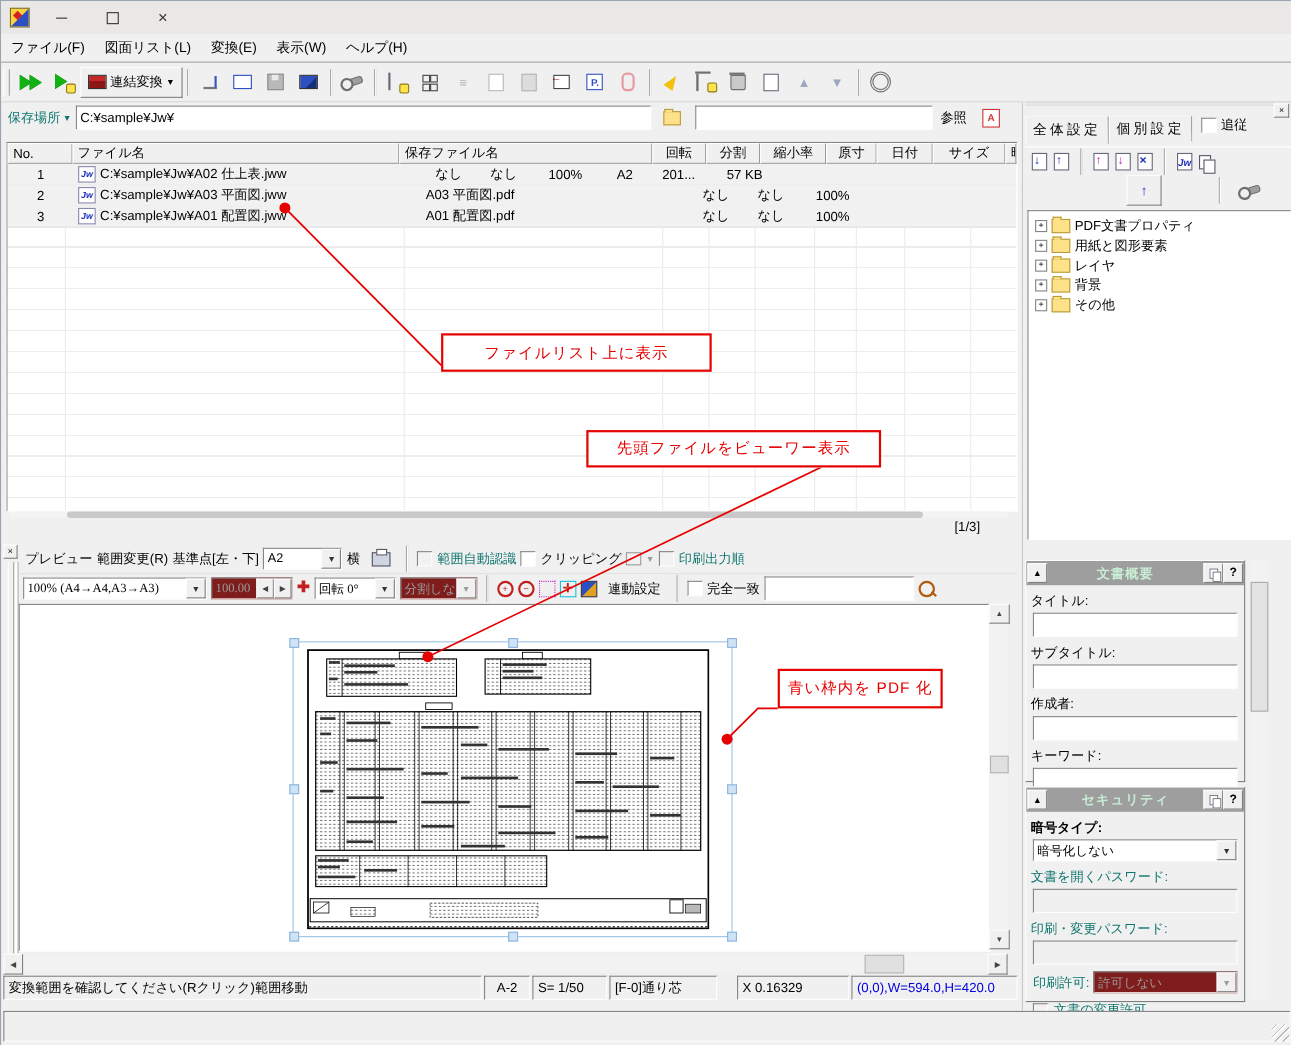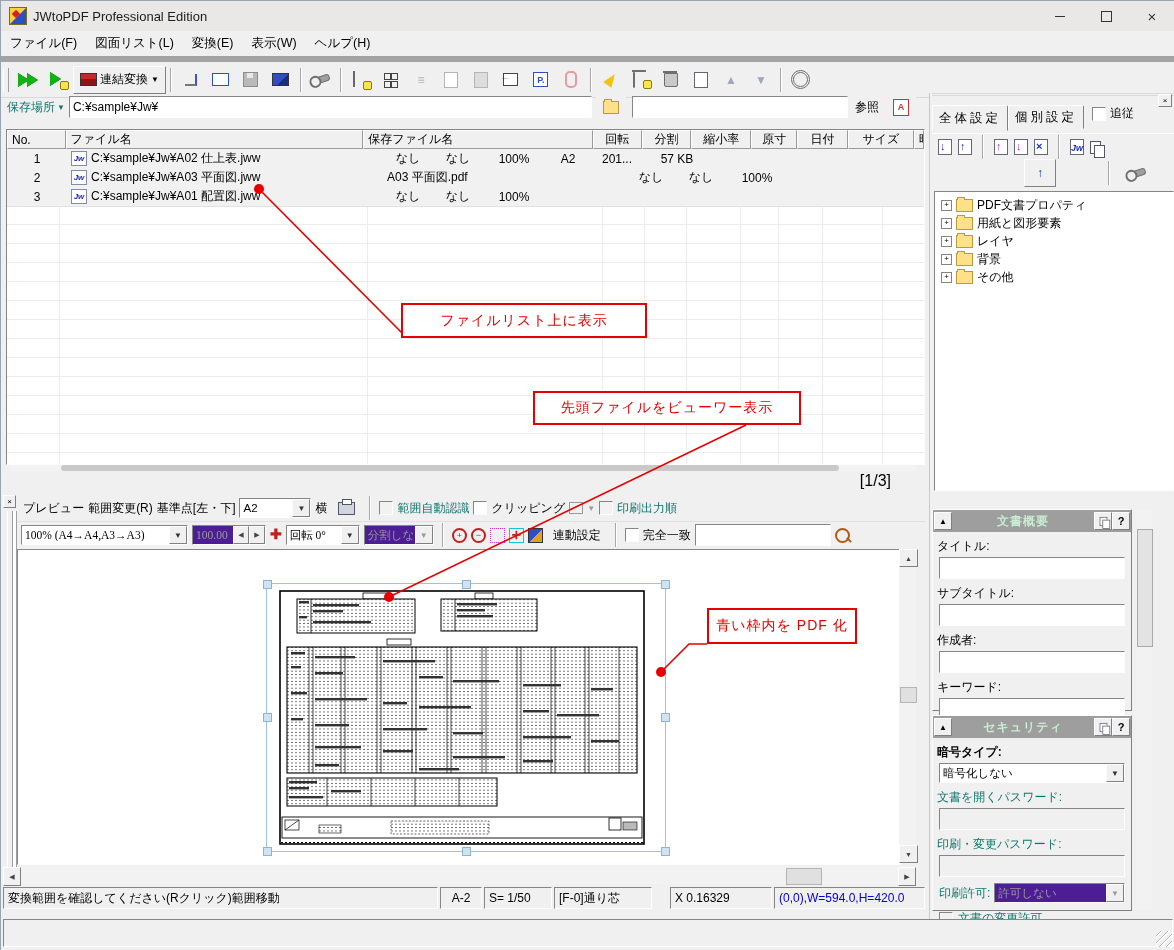--- a/index.html
+++ b/index.html
@@ -13,21 +13,21 @@
   .appicon{width:16px;height:16px;margin:0 6px 0 8px;background:linear-gradient(135deg,#ffd23d 0 48%,#2d4fc0 52% 100%);border:1px solid #7a6a20;position:relative;}
   .appicon::after{content:"";position:absolute;left:3px;top:3px;width:6px;height:6px;background:#d32020;transform:rotate(45deg);}
   .titletext{flex:1;font-size:13px;color:#1c1c1c;}
   .wbtn{width:46px;height:30px;display:flex;align-items:center;justify-content:center;color:#333;font-size:15px;}
   .wbtn .minbar{width:10px;height:1px;background:#333;}
   .wbtn .maxbox{width:9px;height:9px;border:1px solid #333;}
   
   .menubar{position:absolute;left:0;top:30px;width:100%;height:25px;display:flex;align-items:center;background:#f0f0f0;}
   .menuitem{padding:4px 9px;font-size:12.5px;}
   
-  .toolbar{position:absolute;left:0;top:55px;width:100%;height:35px;display:flex;align-items:center;background:#f0f0f0;border-top:6px solid #a3a3a3;box-shadow:0 1px 0 #d9d9d9;}
+  .toolbar{position:absolute;left:0;top:55px;width:100%;height:35px;display:flex;align-items:center;background:#f0f0f0;border-top:1px solid #a3a3a3;box-shadow:0 1px 0 #d9d9d9;}
   .tbsep{width:1px;height:24px;background:#a8a8a8;border-right:1px solid #fff;margin:0 4px;}
   .tbtn{height:26px;min-width:26px;display:flex;align-items:center;justify-content:center;gap:3px;padding:0 2px;background:#f0f0f0;}
   .tbtn.wide{padding:0 6px;}
   .grip{width:4px;height:24px;border-left:1px solid #fff;border-right:1px solid #9f9f9f;margin:0 4px 0 2px;}
   
   .i{display:inline-block;position:relative;}
   .tri{width:0;height:0;border-style:solid;display:inline-block;}
   .tri.g{border-width:7px 0 7px 11px;border-color:transparent transparent transparent #12b212;filter:drop-shadow(0 0 0.5px #064d06);}
   .hand{width:7px;height:7px;background:#ffe34d;border:1px solid #8a7a10;border-radius:2px;position:absolute;right:-3px;bottom:-2px;}
   .book{width:15px;height:11px;border:1px solid #333;background:linear-gradient(180deg,#c62828 0 45%,#8c1515 45% 100%);}
@@ -66,32 +66,32 @@
   .lhead{display:flex;height:19px;}
   .lhead .hc{display:flex;align-items:center;padding:0 4px;font-size:12px;background:#f0f0f0;border:1px solid;border-color:#fdfdfd #9a9a9a #9a9a9a #fdfdfd;overflow:hidden;white-space:nowrap;}
   .lbody{position:absolute;left:0;top:19px;right:0;bottom:0;background:repeating-linear-gradient(to bottom,#fff 0 18px,#ececec 18px 19px);overflow:hidden;}
   .vgrid{position:absolute;top:0;bottom:0;width:1px;background:#ececec;}
   .lrow{position:absolute;left:0;height:19px;width:100%;display:flex;background:#f1f1f1;border-bottom:1px solid #e2e2e2;}
   .lrow .c{padding:0 4px;display:flex;align-items:center;overflow:hidden;white-space:nowrap;font-size:12px;}
   .jwfile{width:14px;height:13px;background:#fff;border:1px solid #88a;margin-right:4px;display:flex;align-items:center;justify-content:center;flex:none;}
   .jwfile span{font-style:italic;font-weight:bold;color:#1b2fbf;font-size:8px;line-height:8px;}
   .thinsb{position:absolute;left:8px;top:464px;width:908px;height:6px;background:#f3f3f3;border-radius:3px;}
   .thinsb .th{position:absolute;left:52px;top:0;width:778px;height:6px;background:#c9c9c9;border-radius:3px;}
-  .pageind{position:absolute;left:828px;top:471px;width:62px;text-align:right;font-size:16px;}
+  .pageind{position:absolute;left:828px;top:471px;width:62px;text-align:right;font-size:12px;}
   
   .pv{position:absolute;left:0;top:492px;width:926px;height:420px;}
   .dock{position:absolute;left:2px;top:2px;width:13px;height:390px;}
   .dock .x{width:11px;height:11px;font-size:8px;display:flex;align-items:center;justify-content:center;background:#f0f0f0;}
   .dock .lines{position:absolute;left:4px;top:16px;width:4px;height:370px;border-left:1px solid #fff;border-right:1px solid #9f9f9f;box-shadow:3px 0 0 #fff,4px 0 0 #9f9f9f;}
   .pbar{position:absolute;left:16px;height:26px;display:flex;align-items:center;gap:4px;background:#f0f0f0;width:908px;}
   .pbar1{top:2px;}.pbar2{top:28px;border-top:1px solid #e0e0e0;font-family:Liberation Serif, serif;}
   .combo{display:flex;align-items:center;background:#fff;height:18px;}
   .combo .cv{padding:0 3px;flex:1;white-space:nowrap;overflow:hidden;font-size:11.5px;}
   .combo .cb{width:16px;height:16px;background:#f0f0f0;display:flex;align-items:center;justify-content:center;font-size:8px;color:#333;flex:none;}
-  .combo.disabled{background:#4c1d95;}
+  .combo.disabled{background:#7f1d1d;}
   .combo.disabled .cv{color:#9a9a9a;}
   .chk{width:12px;height:12px;background:#fff;flex:none;}
   .chk.disabled{background:#f2f2f2;}
   .cklabel{font-size:12px;white-space:nowrap;}
   .spin .sb{width:14px;height:16px;background:#f0f0f0;display:flex;align-items:center;justify-content:center;font-size:7px;color:#444;}
   .printer{width:15px;height:11px;background:#cfd6df;border:1px solid #556;position:relative;}
   .printer::before{content:"";position:absolute;left:3px;top:-4px;width:8px;height:4px;background:#fff;border:1px solid #556;}
   .mag{width:11px;height:11px;border:2px solid #b05c10;border-radius:50%;position:relative;}
   .mag::after{content:"";position:absolute;left:9px;top:9px;width:6px;height:2px;background:#b05c10;transform:rotate(45deg);}
   .zoomic{width:11px;height:11px;border:2px solid #c02020;border-radius:50%;display:flex;align-items:center;justify-content:center;font-size:9px;font-weight:bold;color:#c02020;line-height:0;}
@@ -143,21 +143,20 @@
   .overlay{position:absolute;left:0;top:0;width:1174px;height:950px;z-index:50;pointer-events:none;}
   .seplabel{font-size:12px;white-space:nowrap;}
 </style>
 </head>
 <body>
 
 <div class="win">
 
   <div class="titlebar">
     <div class="appicon"></div>
-    <div class="titletext">JWtoPDF Professional Edition</div>
     <div class="wbtn">
         <span class="minbar"></span>
       </div>
     <div class="wbtn">
         <span class="maxbox"></span>
       </div>
     <div class="wbtn">
         <span>×</span>
       </div>
   </div>
@@ -325,20 +324,21 @@
         <span class="c" style="width:54px;justify-content:center">100%</span>
       </div>
       <div class="lrow" style="top:38px">
         <span class="c" style="width:52px;justify-content:center">3</span>
         <span class="c" style="width:308px">
             <span class="jwfile">
               <span>Jw</span>
             </span>
             <span>C:¥sample¥Jw¥A01 配置図.jww</span>
           </span>
+        <span class="c" style="width:235px">A01 配置図.pdf</span>
         <span class="c" style="width:42px;justify-content:center">なし</span>
         <span class="c" style="width:42px;justify-content:center">なし</span>
         <span class="c" style="width:54px;justify-content:center">100%</span>
       </div>
     </div>
   </div>
 
   <div class="thinsb">
       <span class="th"></span>
     </div>

